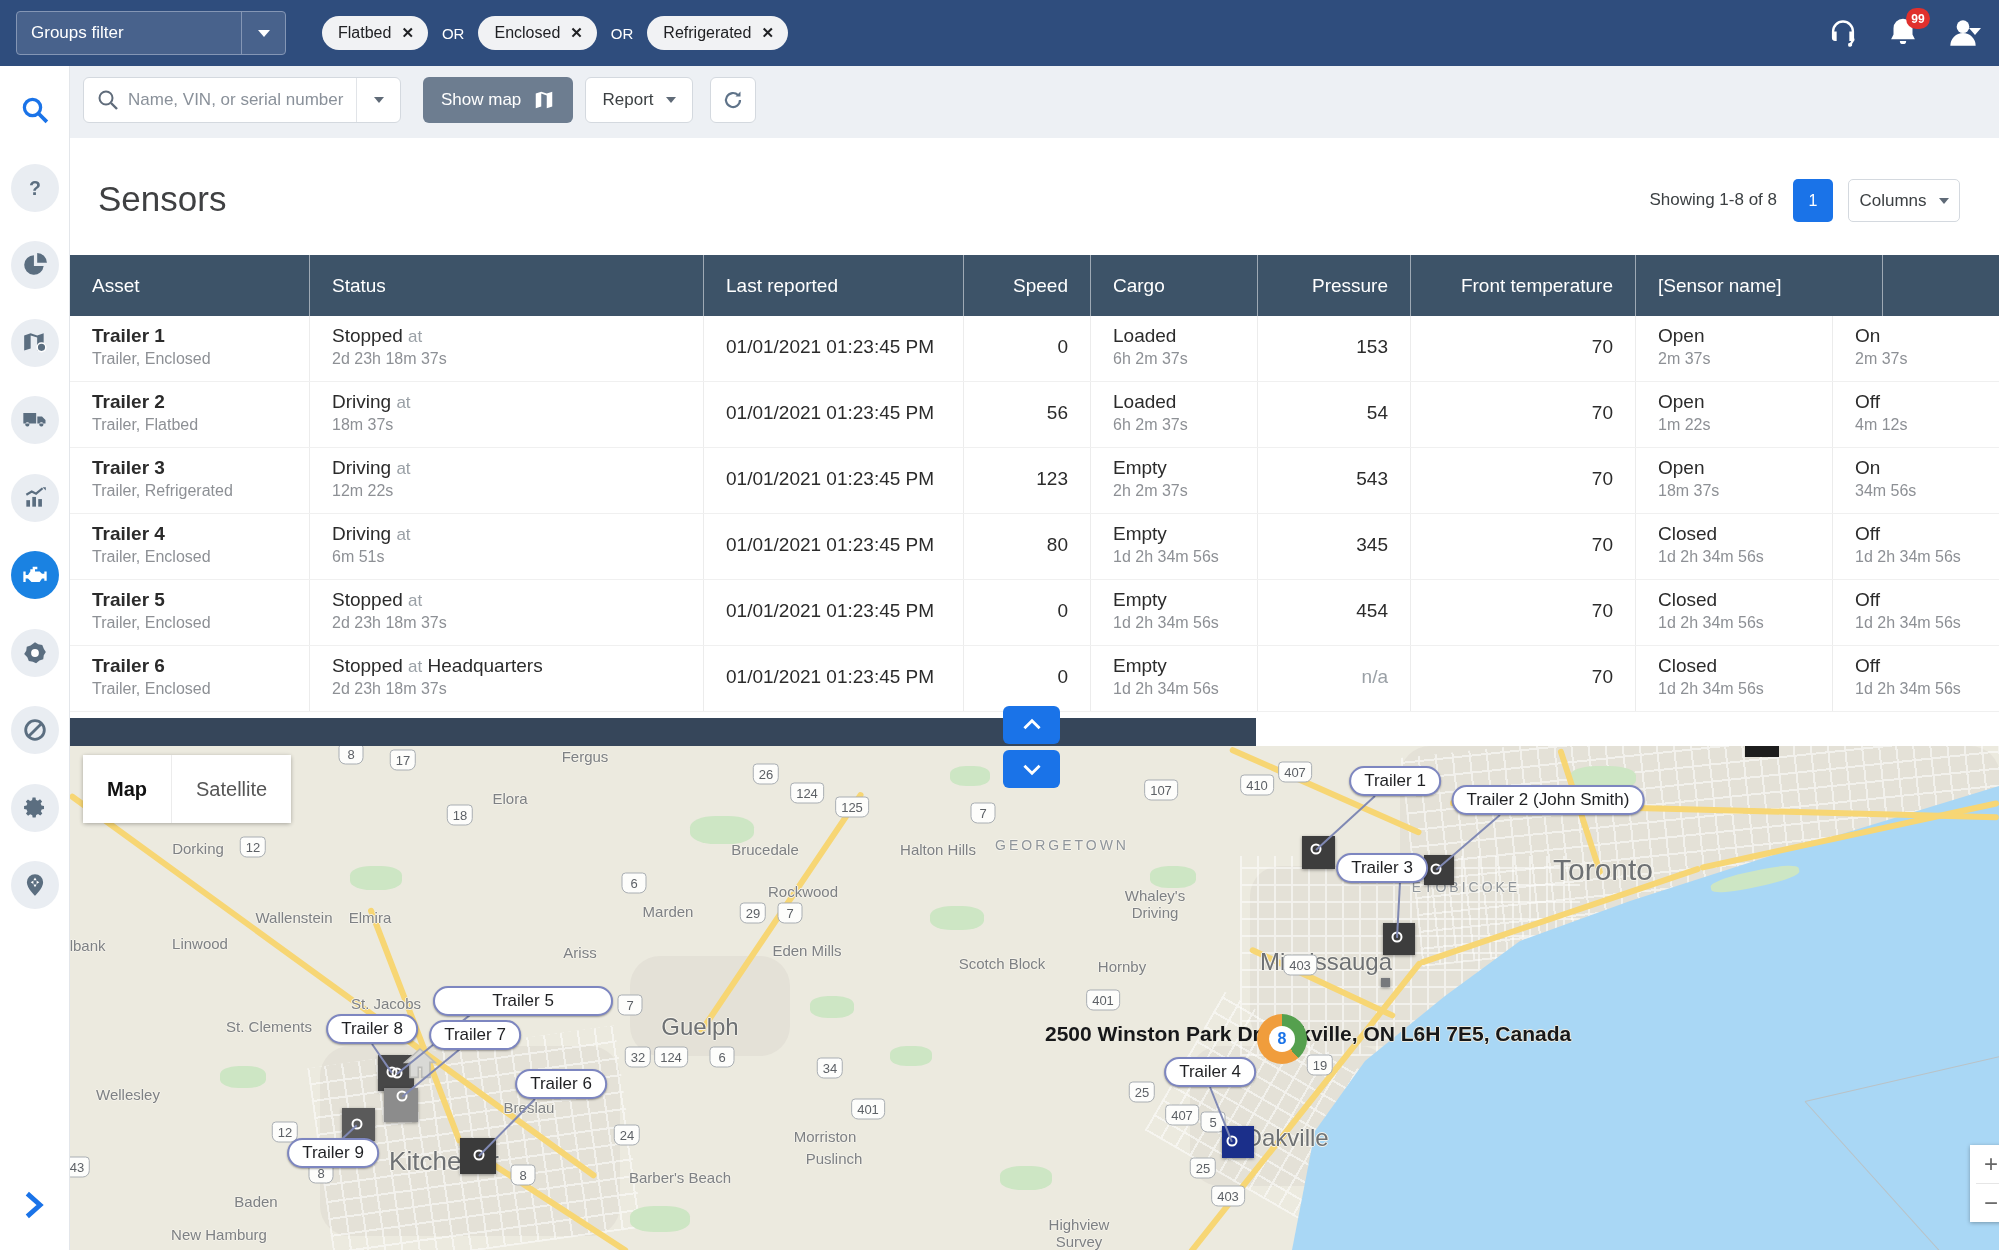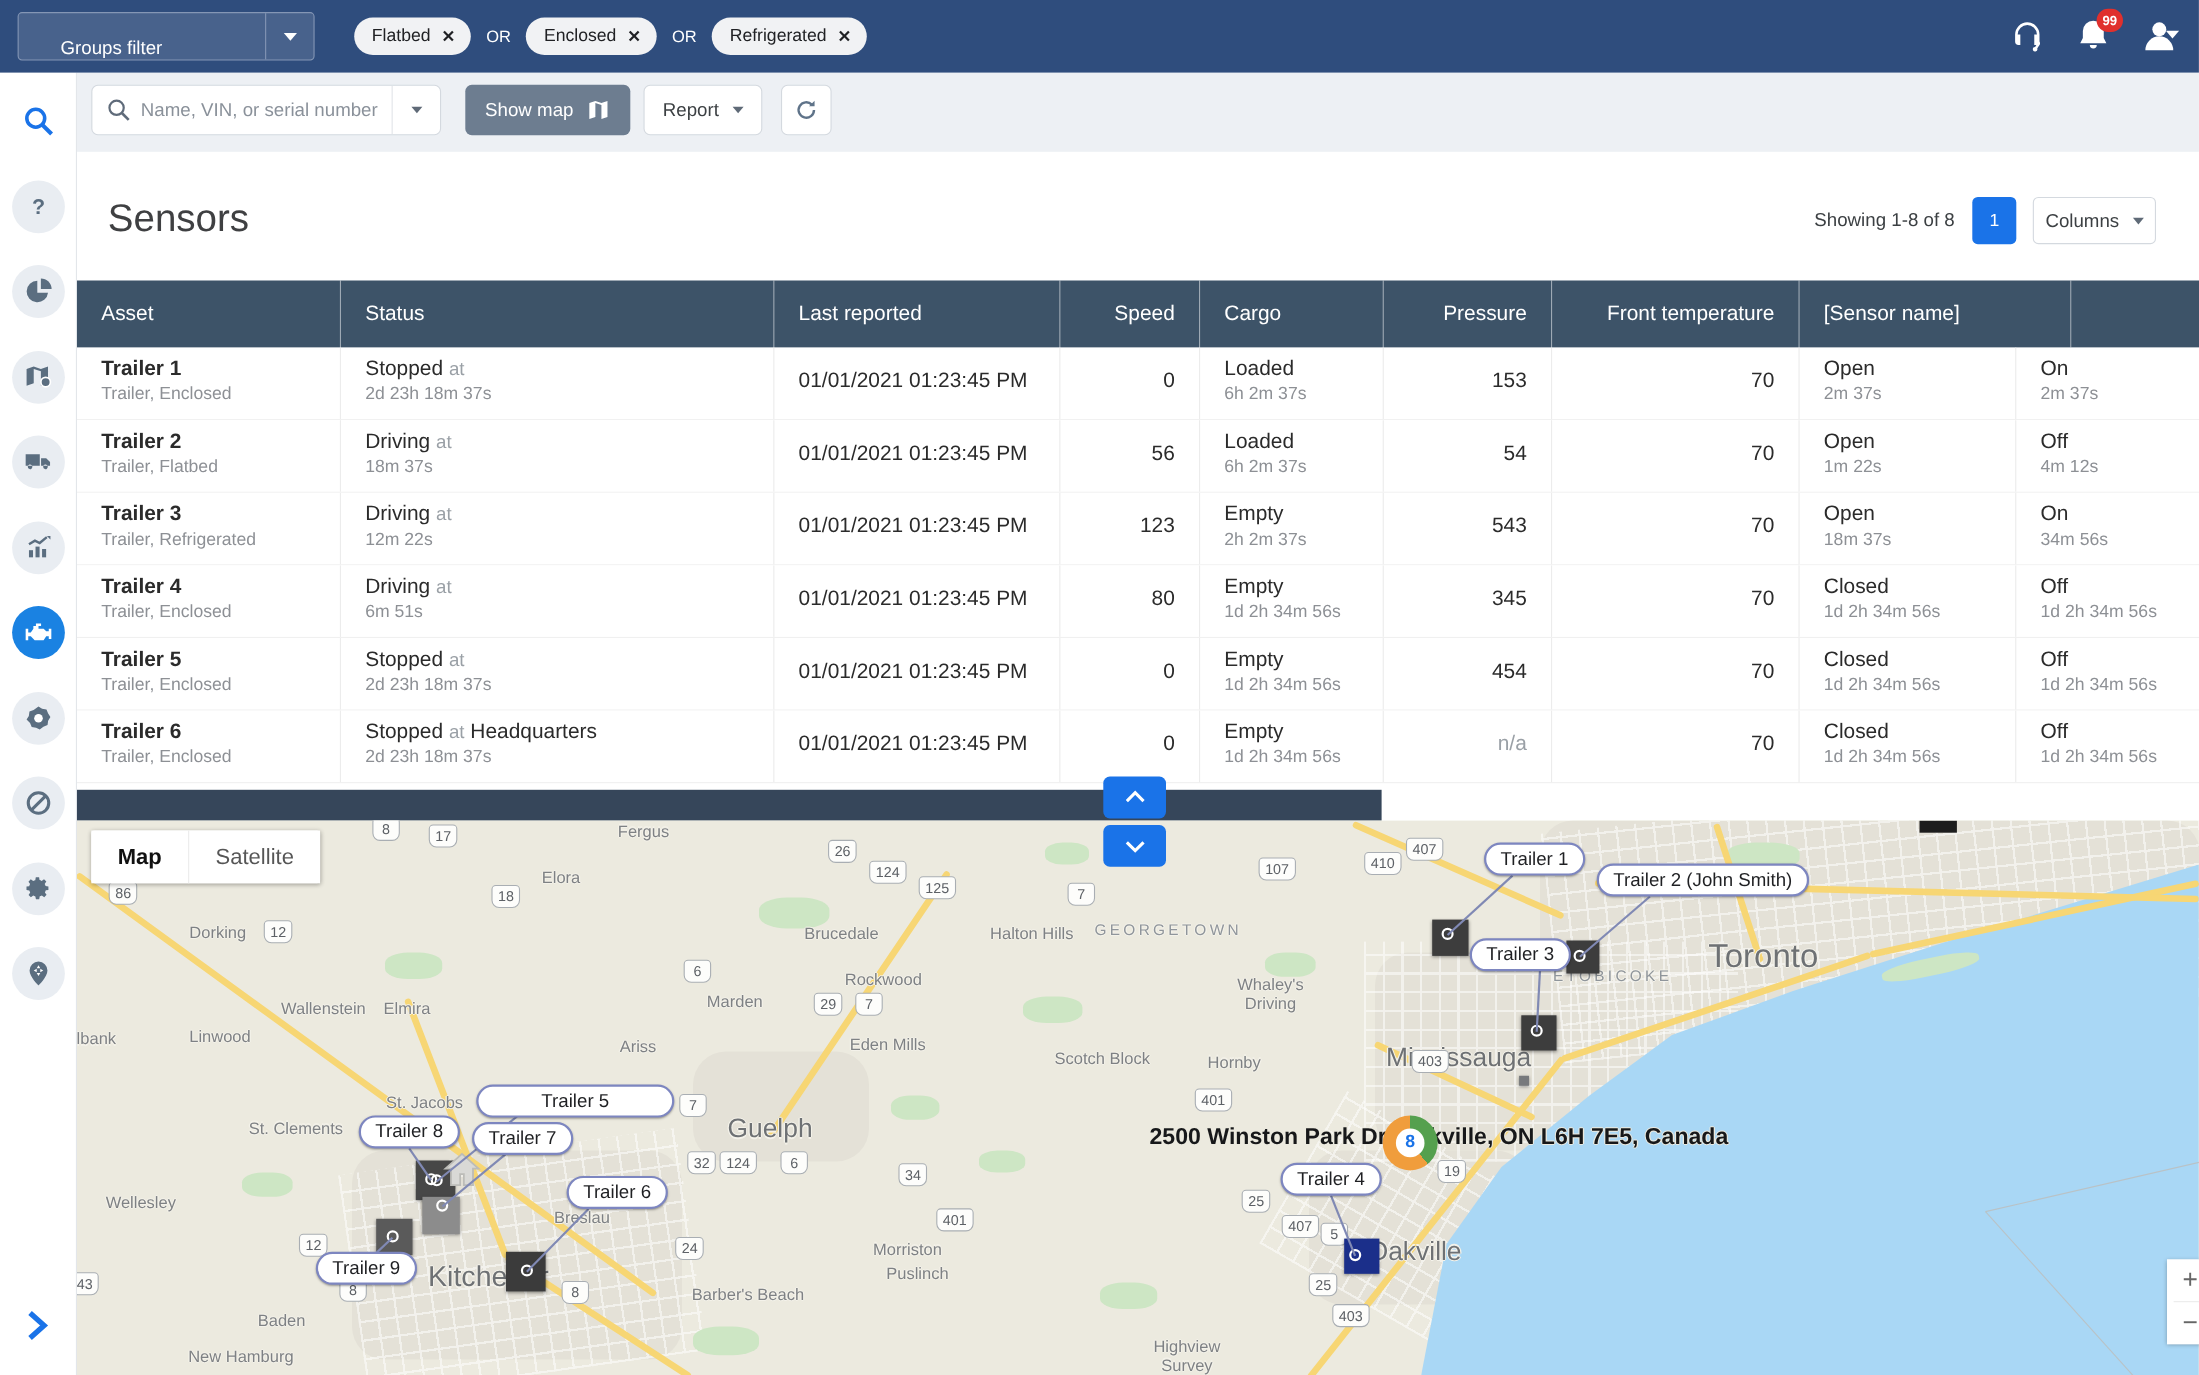--- a/index.html
+++ b/index.html
@@ -3,21 +3,21 @@
 <meta charset="utf-8">
 <style>
   * { margin:0; padding:0; box-sizing:border-box; }
   html,body { width:1999px; height:1250px; overflow:hidden; background:#fff;
     font-family:"Liberation Sans", sans-serif; }
 
   
   #topbar { position:absolute; left:0; top:0; width:1999px; height:66px; background:var(--navy,#2f4d7d); z-index:40; }
   #groups-filter { position:absolute; left:16px; top:11px; width:270px; height:44px;
     background:rgba(255,255,255,.12); border:1px solid #8496b5; border-radius:4px;
-    display:flex; align-items:flex-end; color:#fff; font-size:17px; cursor:pointer;padding-left:24px; }
+    display:flex; align-items:center; color:#fff; font-size:17px; cursor:pointer; }
   #groups-filter .gf-label { padding-left:14px; flex:1; }
   #groups-filter .gf-caret-box { width:44px; height:100%; border-left:1px solid #8496b5;
     display:flex; align-items:center; justify-content:center; }
   .caret-down { width:0; height:0; border-left:6px solid transparent; border-right:6px solid transparent;
     border-top:7px solid #fff; }
   .caret-down.dark { border-top-color:#5f6a77; border-left-width:5px; border-right-width:5px; border-top-width:6px; }
   #chip-row { position:absolute; left:322px; top:0; height:66px; display:flex; align-items:center; gap:14px; }
   .chip { background:#f1f2f4; border-radius:18px; height:34px; display:flex; align-items:center;
     padding:0 14px 0 16px; font-size:16px; color:#202124; gap:10px; }
   .chip .x { font-size:15px; font-weight:bold; cursor:pointer; }
@@ -100,21 +100,21 @@
     text-shadow:-1px 0 #f4f2ea,1px 0 #f4f2ea,0 -1px #f4f2ea,0 1px #f4f2ea;margin-top:29px; }
   .district { position:absolute; transform:translate(-50%,-50%); font-size:14px; letter-spacing:3px; color:#8f959b;
     text-shadow:-1px 0 #f4f2ea,1px 0 #f4f2ea,0 -1px #f4f2ea,0 1px #f4f2ea; }
   .shield { position:absolute; transform:translate(-50%,-50%); background:#fdfdfb; border:1.5px solid #a9aeb3;
     border-radius:4px 4px 7px 7px; color:#5d6166; font-size:13px; padding:2px 5px; min-width:25px; text-align:center; }
   .marker { position:absolute; box-shadow:0 1px 3px rgba(0,0,0,.4); }
   .ring { position:absolute; width:11px; height:11px; border:2.5px solid #fff; border-radius:50%; transform:translate(-50%,-50%); }
   .leader { position:absolute; height:0; border-top:2px solid #8089b4; transform-origin:left center; z-index:6; }
   .pill { position:absolute; transform:translate(-50%,-50%); background:#fff; border:2px solid #7d86c0; border-radius:16px;
     padding:3px 13px; font-size:17px; color:#1f2023; white-space:nowrap; z-index:8; box-shadow:0 1px 2px rgba(0,0,0,.35); cursor:pointer; }
-  #map-type { position:absolute; left:13px; top:9px; height:48px; display:flex; background:#fff; border-radius:3px;
+  #map-type { position:absolute; left:13px; top:9px; height:68px; display:flex; background:#fff; border-radius:3px;
     box-shadow:0 1px 4px rgba(0,0,0,.3); z-index:9; }
   #map-type button { border:none; background:#fff; font-size:20px; padding:0 24px; cursor:pointer; font-family:"Liberation Sans",sans-serif; }
   #map-type .sel { font-weight:bold; color:#111; }
   #map-type .unsel { color:#565656; border-left:1px solid #ececec; }
   #cluster { position:absolute; width:50px; height:50px; border-radius:50%; transform:translate(-50%,-50%);
     background:conic-gradient(#55a04e 0deg 140deg, #f09d3c 140deg 360deg); z-index:10;
     display:flex; align-items:center; justify-content:center; cursor:pointer; }
   #cluster .hole { width:26px; height:26px; background:#fff; border-radius:50%; display:flex; align-items:center;
     justify-content:center; font-size:16px; font-weight:bold; color:#1a73e8; }
   #map-address { position:absolute; left:975px; top:276px; font-size:21px; font-weight:bold; color:#17181a; z-index:9;

